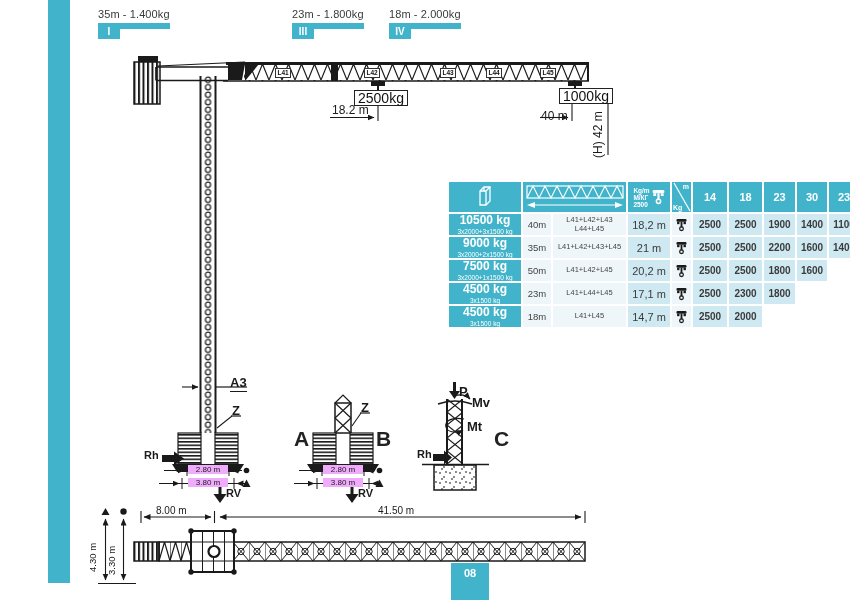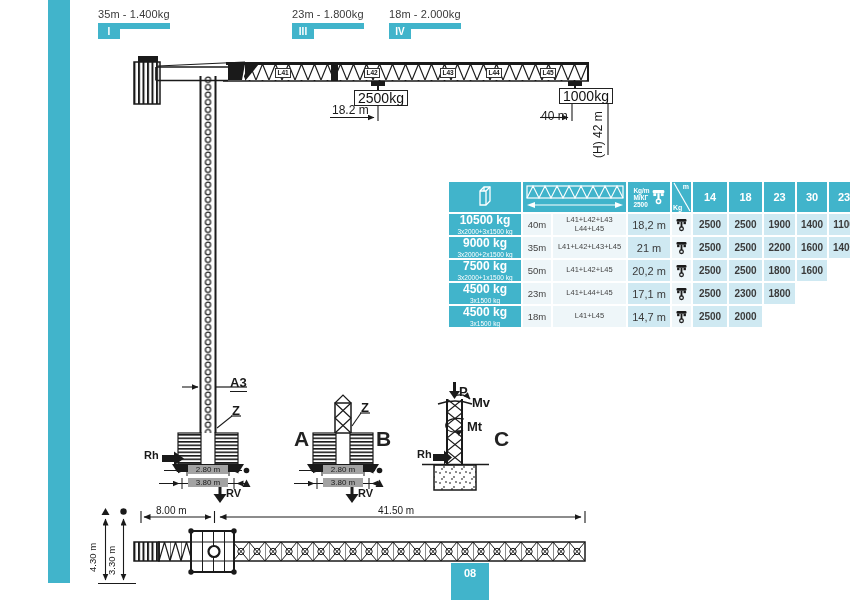--- a/index.html
+++ b/index.html
@@ -17,21 +17,21 @@
   .lg .num{width:22px;height:16px;background:#41b4cb;color:#fff;font-size:10px;font-weight:bold;
            display:flex;align-items:center;justify-content:center;}
   .lg .bar{height:6px;width:50px;background:#41b4cb;}
   
   .jtag{position:absolute;top:68px;background:#fff;border:1px solid #333;font-size:6.5px;
         font-weight:bold;line-height:8px;padding:0 1.5px;color:#111;}
   
   .hookbox{position:absolute;background:#fff;border:1.5px solid #222;font-size:14px;font-weight:normal;
            color:#111;padding:0 3px;line-height:14px;}
   .dimtxt{font-size:12px;font-weight:400;}
-  .smdim{position:absolute;font-size:8px;color:#1a1a1a;width:40px;text-align:center;background:#a3a3a3;line-height:9px;}
+  .smdim{position:absolute;font-size:8px;color:#1a1a1a;width:40px;text-align:center;background:#f0abfc;line-height:9px;}
   .big{font-size:21px;font-weight:600;color:#222;}
   .force{font-size:11px;font-weight:bold;}
   .tiny{font-size:13px;font-weight:bold;}
   
   .ttitle{position:absolute;left:401px;top:163px;width:437px;height:17px;background:#8a8a8a;color:#fff;
           font-size:11.5px;display:flex;align-items:center;justify-content:center;letter-spacing:.2px;}
   .tgrid{position:absolute;left:401px;top:182px;display:grid;
          grid-template-columns:72px 28px 73px 42px 19px 34px 33px 31px 30px 30px 27px;
          grid-template-rows:30px 21px 21px 21px 21px 21px;gap:2px;}
   .tc{display:flex;align-items:center;justify-content:center;}

